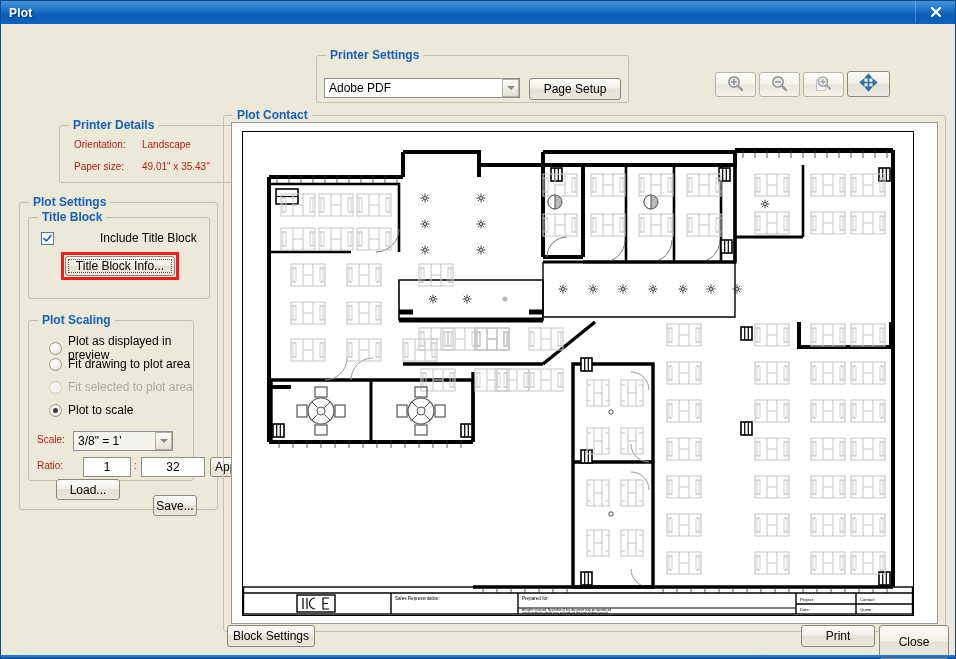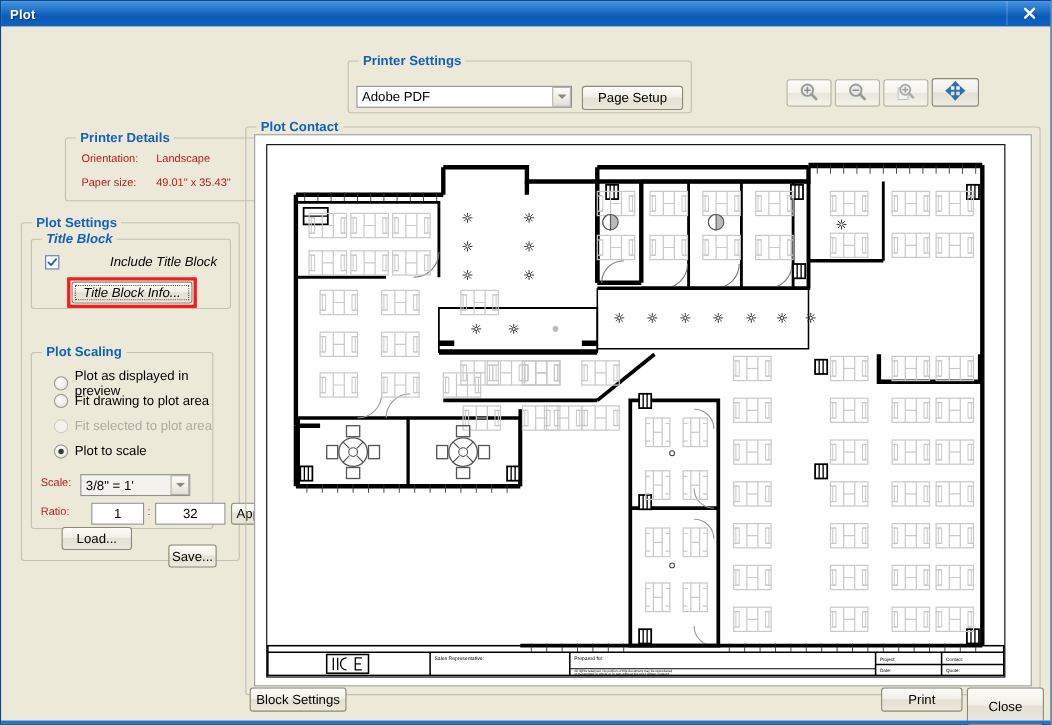--- a/index.html
+++ b/index.html
@@ -89,21 +89,21 @@
     cursor:pointer;
     white-space:nowrap;
   }
   #page-setup-button{position:absolute;left:212px;top:22px;width:92px;height:22px;}
   #printer-combo{left:7px;top:22px;width:196px;}
   
   #printer-details{left:18px;top:101px;width:190px;height:58px;margin-left:40px;}
   .kv{position:absolute;font-size:10px;color:#b91c1c;white-space:nowrap;}
   
   #plot-settings{left:18px;top:178px;width:199px;height:308px;}
-  #title-block{left:8px;top:14px;width:182px;height:64px;font-style:italic;}
+  #title-block{left:8px;top:14px;width:182px;height:82px;}
   #plot-scaling{left:8px;top:117px;width:166px;height:161px;}
   
   .checkrow{position:absolute;display:flex;align-items:center;cursor:pointer;}
   .checkbox{
     width:13px;height:13px;box-sizing:border-box;
     border:1px solid #4a7ab5;background:#fff;
     display:flex;align-items:center;justify-content:center;
     margin-right:6px;flex:0 0 13px;
   }
   .checkbox svg{display:block;}

